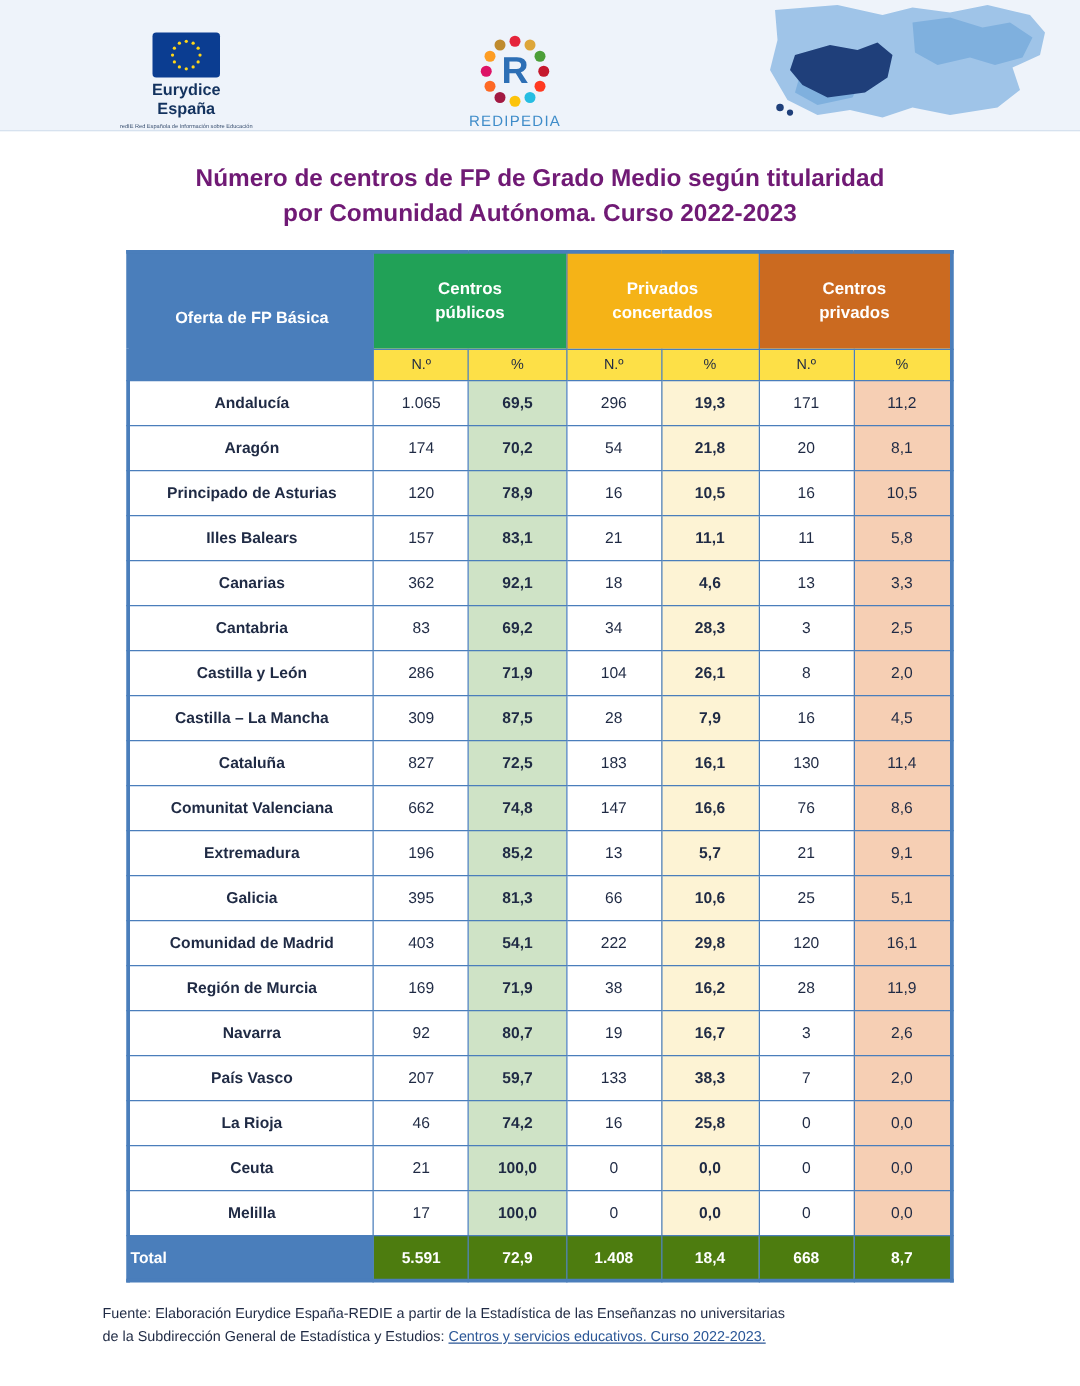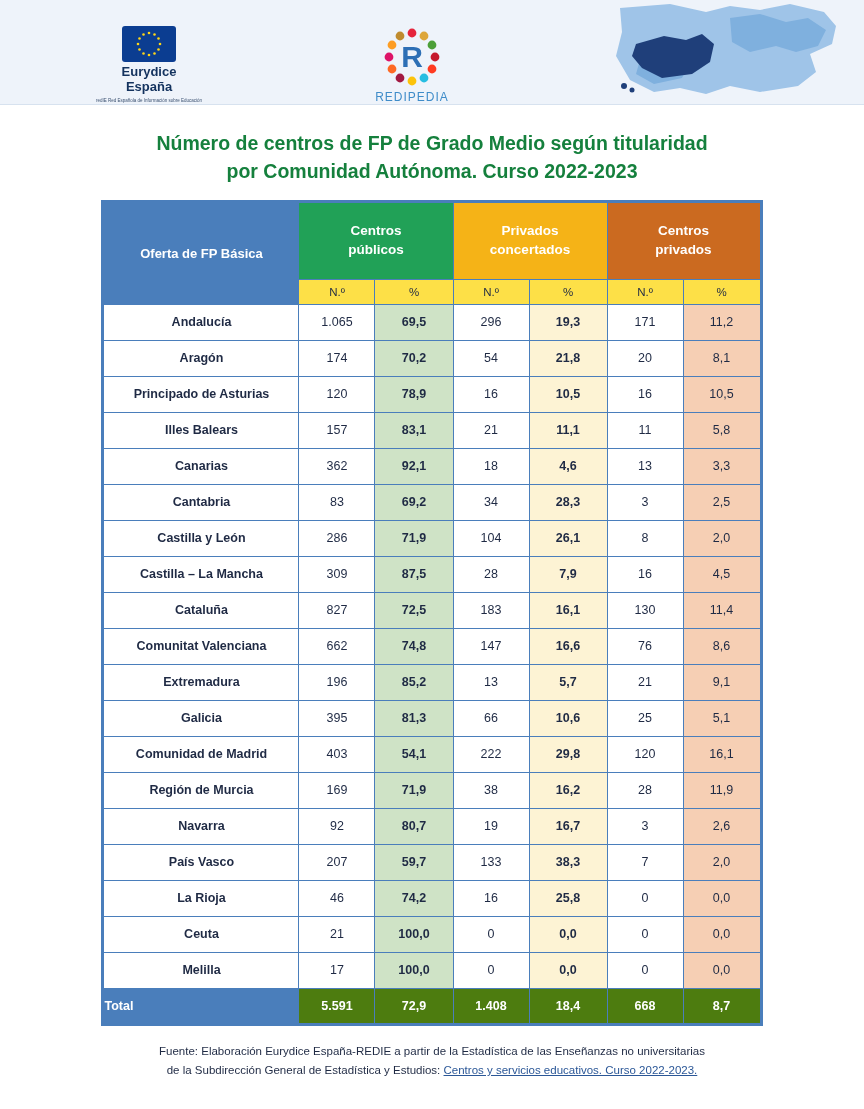--- a/index.html
+++ b/index.html
@@ -109,21 +109,21 @@
   .map-svg { display: block; }
 
   
   .title-wrap {
     text-align: center;
     padding: 24px 60px 14px 60px;
   }
   .title-line {
     font-size: 19.5px;
     font-weight: bold;
-    color: #15803d;
+    color: #701a75;
     line-height: 1.45;
   }
 
   
   .table-outer {
     display: flex;
     justify-content: center;
   }
   table.data {
     border-collapse: collapse;
@@ -221,21 +221,21 @@
   tr.total td.region {
     text-align: left;
     background: #4a7ebb;
     color: #ffffff;
   }
 
   
   .source {
     margin: 16px auto 0 auto;
     width: 700px;
-    text-align: center;
+    text-align: left;
     font-size: 11.5px;
     color: #1f2a44;
     line-height: 1.7;
   }
   .source a {
     color: #2b5797;
     text-decoration: underline;
   }
 </style>
 </head>

